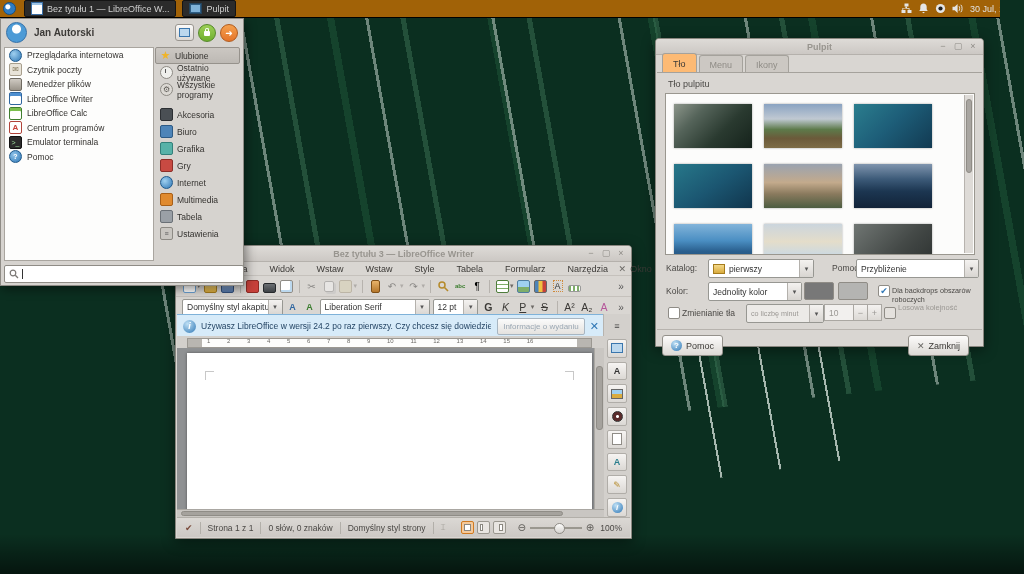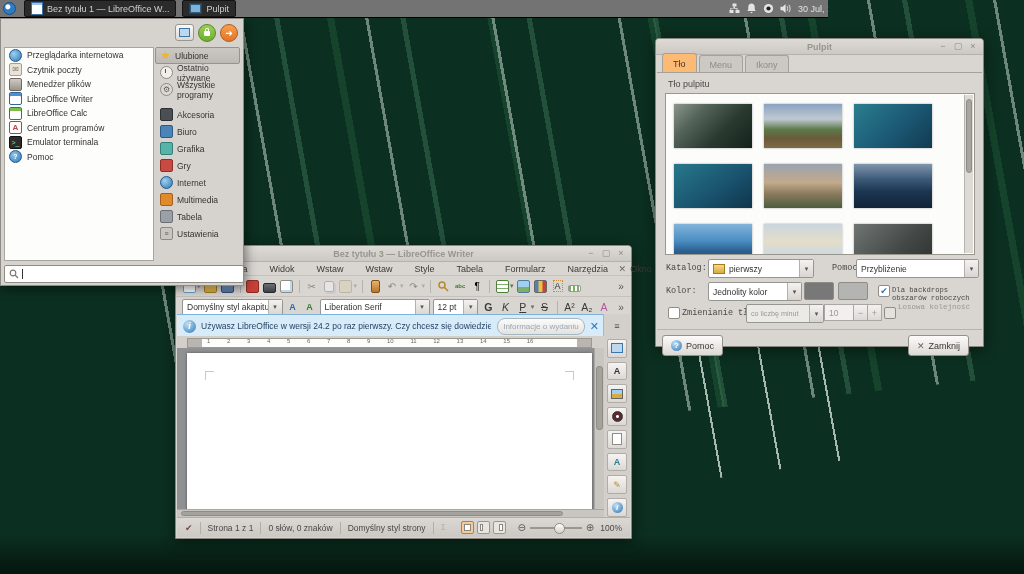--- a/index.html
+++ b/index.html
@@ -16,21 +16,21 @@
     background:
       repeating-linear-gradient(80deg,transparent 0 42px,rgba(236,246,239,.8) 42px 45px,transparent 45px 76px,rgba(130,205,160,.38) 76px 81px,transparent 81px 122px),
       repeating-linear-gradient(80deg,transparent 0 94px,rgba(70,160,105,.33) 94px 101px,transparent 101px 155px);
     transform:skewY(-6deg);opacity:.55;}
   .wall .streaks2{position:absolute;left:690px;top:330px;width:170px;height:140px;
     background:repeating-linear-gradient(80deg,transparent 0 30px,rgba(240,248,242,.85) 30px 32px,transparent 32px 58px);
     transform:skewY(-8deg);opacity:.8;}
   .wall .bottomshade{position:absolute;left:0;bottom:0;width:100%;height:40px;
     background:linear-gradient(180deg,rgba(0,0,0,0),rgba(0,0,0,.55));}
   
-  .panel{position:absolute;left:0;top:0;width:828px;height:17px;background:#737373;
+  .panel{position:absolute;left:0;top:0;width:1000px;height:17px;background:#a16207;
     border-bottom:1px solid #000;display:flex;align-items:center;z-index:50;color:#d9d9d9;font-size:9px;}
   .launcher{width:18px;height:17px;display:flex;align-items:center;justify-content:center;}
   .launcher .dot{width:11px;height:11px;border-radius:50%;background:radial-gradient(circle at 35% 35%,#fff 0 2px,#2e7cc3 3px 100%);border:1px solid #11508a;}
   .taskbtn{height:15px;margin-left:6px;display:flex;align-items:center;gap:4px;padding:0 6px;
     border:1px solid #141414;background:#2b2b2b;border-radius:2px;max-width:150px;white-space:nowrap;overflow:hidden;}
   .taskbtn .lbl{overflow:hidden;text-overflow:ellipsis;color:#cfcfcf;}
   .ic-writerdoc{width:10px;height:11px;background:#fff;border:1px solid #3a6ea5;box-shadow:inset 0 2px 0 #9cc3e5;}
   .ic-monitor{width:11px;height:9px;background:#7fb2d9;border:1px solid #23435d;box-shadow:inset 0 0 0 1px #2e5d84;}
   .tray{margin-left:auto;display:flex;align-items:center;gap:6px;padding-right:0;}
   .tray svg{display:block;}
@@ -98,21 +98,21 @@
   .ti .box{width:11px;height:11px;border-radius:2px;}
   .tsep{width:1px;height:13px;background:#b7b3ae;margin:0 2px;}
   .drop{font-size:7px;color:#6d6a66;margin-left:-2px;}
   .dis{opacity:.38;}
   .combo{height:15px;background:#fff;border:1px solid #979792;border-radius:2px;display:flex;align-items:center;font-size:8.5px;color:#333;padding-left:4px;position:relative;}
   .combo .arr{position:absolute;right:0;top:0;bottom:0;width:13px;background:linear-gradient(#f4f2f0,#d8d5d1);border-left:1px solid #b4b1ac;display:flex;align-items:center;justify-content:center;font-size:7px;color:#555;}
   .fmt{font-size:10.5px;color:#3a3835;width:15px;text-align:center;}
   .notifrow{position:absolute;left:1px;top:68px;width:427px;height:22px;background:#d7ebf9;border-top:1px solid #7fb2d9;border-bottom:1px solid #7fb2d9;display:flex;align-items:center;}
   .infoball{width:13px;height:13px;border-radius:50%;background:radial-gradient(circle at 35% 30%,#bfe0f5,#2f77b5);color:#fff;font-size:9px;font-style:italic;font-weight:bold;text-align:center;line-height:13px;margin:0 5px 0 6px;flex:0 0 auto;}
   .notiftext{font-size:8.5px;color:#1d3e5e;white-space:nowrap;overflow:hidden;}
-  .relbtn{margin-left:6px;height:15px;border:1px solid #a8b6c2;border-radius:8px;background:linear-gradient(#fbfbfb,#e4e2df);
+  .relbtn{margin-left:6px;height:15px;border:1px solid #a8b6c2;border-radius:2px;background:linear-gradient(#fbfbfb,#e4e2df);
     font-size:8px;color:#9aa7b3;display:flex;align-items:center;padding:0 5px;white-space:nowrap;}
   .notifclose{color:#2f77b5;font-weight:bold;font-size:11px;margin:0 5px 0 5px;}
   .rail{position:absolute;right:1px;top:68px;width:26px;bottom:21px;background:#d3d0cc;border-left:1px solid #b7b3ae;display:flex;flex-direction:column;align-items:center;}
   .rail .ri{width:18px;height:18px;margin-top:4px;border:1px solid #b0ada8;border-radius:2px;background:linear-gradient(#f6f4f2,#dbd8d4);
     display:flex;align-items:center;justify-content:center;font-size:9px;color:#444;}
   .ruler{position:absolute;left:1px;top:90px;width:427px;height:12px;background:#d3d0cc;display:flex;align-items:center;}
   .ruler .band{position:absolute;left:10px;right:12px;top:2px;height:8px;background:
      linear-gradient(90deg,#b9b6b1 0 14px,#fdfdfc 14px calc(100% - 14px),#b9b6b1 calc(100% - 14px));
      border:1px solid #9b9892;}
   .ruler .nums{position:absolute;left:30px;right:20px;top:2px;font-size:6px;color:#6b6965;letter-spacing:0;word-spacing:15px;white-space:nowrap;overflow:hidden;}
@@ -137,21 +137,21 @@
   .tabs{position:absolute;left:6px;top:16px;display:flex;}
   .tab{height:17px;padding:0 10px;font-size:9px;color:#8f8c86;display:flex;align-items:center;
     border:1px solid #a5a29c;border-bottom:none;border-radius:3px 3px 0 0;background:#ccc8c3;margin-right:2px;}
   .tab.active{background:#fdba74;color:#3c3a37;height:19px;position:relative;top:-2px;}
   .tabline{position:absolute;left:1px;right:1px;top:33px;height:1px;background:#a5a29c;}
   .sectlbl{position:absolute;left:12px;top:40px;font-size:9px;color:#4a4845;}
   .thumbwrap{position:absolute;left:9px;top:54px;width:308px;height:160px;background:#fcfcfb;border:1px solid #9a978f;overflow:hidden;}
   .thumb{position:absolute;width:78px;height:44px;box-shadow:0 0 2px rgba(0,0,0,.35);}
   .tscroll{position:absolute;right:1px;top:1px;width:8px;bottom:1px;background:#dedbd7;border-left:1px solid #b7b3ae;}
   .tscroll .th{position:absolute;left:1px;right:1px;top:4px;height:72px;background:#a8a5a0;border-radius:3px;border:1px solid #8f8c86;}
-  .plabel{position:absolute;font-size:8.5px;color:#4a4845;font-family:Liberation Mono, monospace;}
+  .plabel{position:absolute;font-size:8.5px;color:#4a4845;}
   .plabel.dim{color:#9b9894;}
   .pcombo{position:absolute;height:17px;}
   .swatch{position:absolute;width:28px;height:16px;border:1px solid #8f8c86;border-radius:2px;}
   .chk{position:absolute;width:10px;height:10px;background:#fff;border:1px solid #8f8c86;border-radius:2px;font-size:9px;line-height:10px;text-align:center;color:#2f77b5;font-weight:bold;}
   .chk.dim{background:#e4e1dd;}
   .spin{position:absolute;height:17px;display:flex;}
   .spin .val{width:24px;background:#f2f0ee;border:1px solid #aaa7a2;font-size:8.5px;color:#9b9894;display:flex;align-items:center;padding-left:4px;}
   .spin .b{width:13px;border:1px solid #aaa7a2;border-left:none;background:linear-gradient(#f4f2f0,#dcd9d5);color:#9b9894;font-size:9px;display:flex;align-items:center;justify-content:center;}
   .pbtn{position:absolute;height:19px;border:1px solid #94918b;border-radius:3px;background:linear-gradient(#fcfbfa,#dcd9d5);
     font-size:9px;color:#3c3a37;display:flex;align-items:center;justify-content:center;gap:4px;padding:0 8px;}
@@ -205,20 +205,24 @@
         <svg width="12" height="11" viewBox="0 0 12 11">
           <path fill="#e4e4e4" d="M0.5 3.8h2.2L5.6 1v9L2.7 7.2H0.5z"></path>
           <path d="M7 3.2c.9.6.9 4 0 4.6 M8.8 1.8c1.7 1.2 1.7 6.2 0 7.4" stroke="#e4e4e4" fill="none" stroke-width="1"></path>
         </svg>
       </span>
     <span class="clock">30 Jul, 18:</span>
   </div>
 </div>
 
 <div class="whisker">
+  <div class="wh-head">
+    <div class="avatar"></div>
+    <div class="wh-user">Jan Autorski</div>
+  </div>
   <div class="wh-hbtns">
     <div class="hbtn">
         <span class="mini-window"></span>
       </div>
     <div class="hbtn round green">
         <span class="mini-lock"></span>
       </div>
     <div class="hbtn round orange">
         <span class="mini-arrow">➜</span>
       </div>

